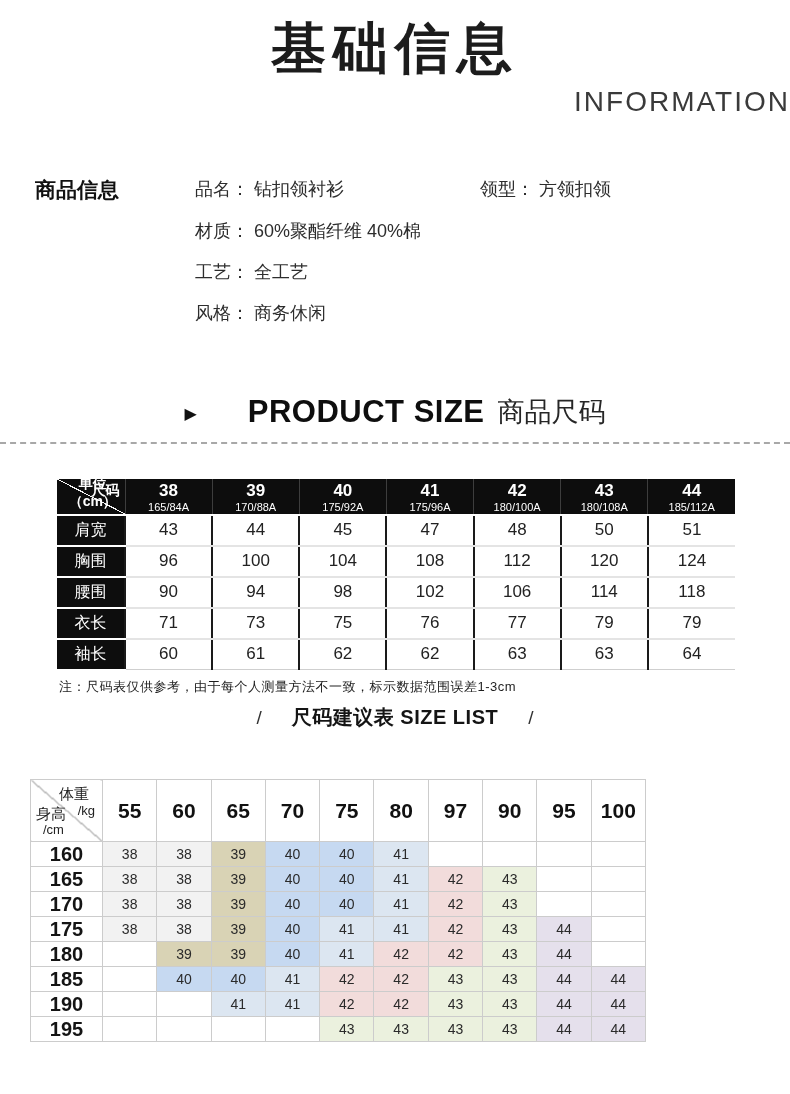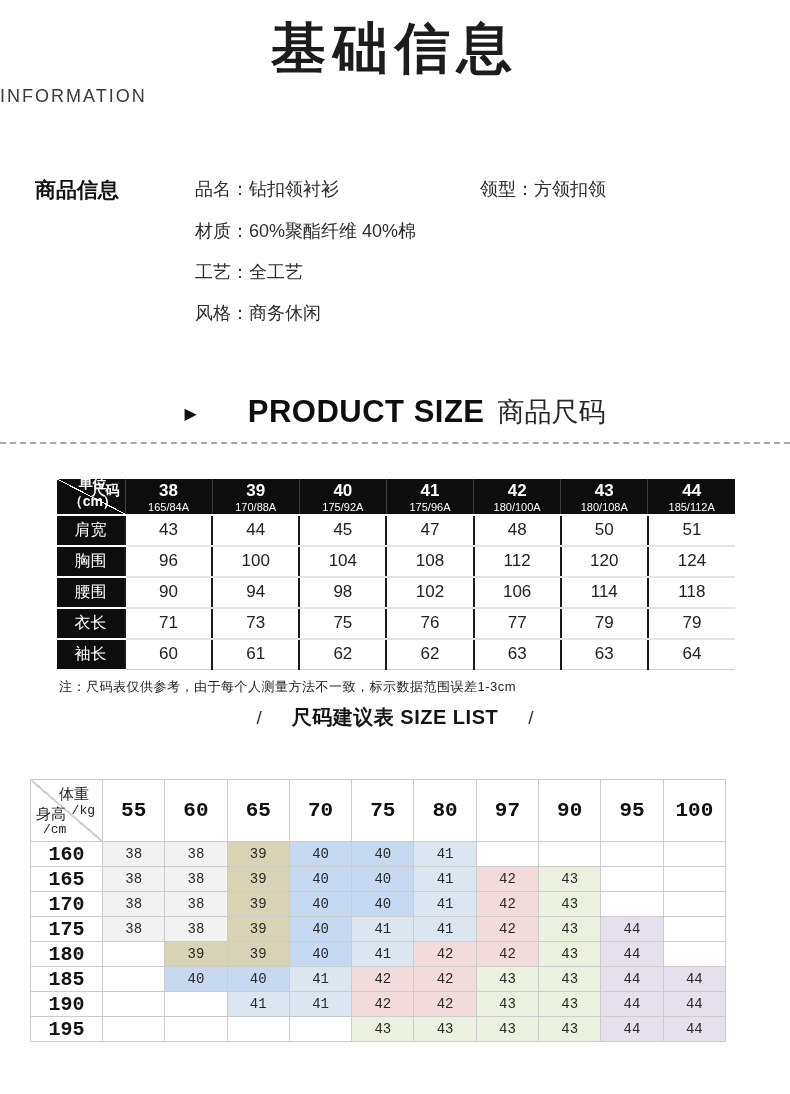--- a/index.html
+++ b/index.html
@@ -3,27 +3,27 @@
 <meta charset="utf-8">
 <style>
   * { margin:0; padding:0; box-sizing:border-box; }
   html,body { background:#fff; }
   body { font-family:"Liberation Sans","DejaVu Sans",sans-serif; color:#1a1a1a; }
   .page { position:relative; width:790px; height:1094px; background:#fff; overflow:hidden; margin:0 auto; }
 
   
   .main-title { position:absolute; top:12px; left:0; width:100%; text-align:center;
     font-size:55px; font-weight:bold; letter-spacing:7px; color:#1c1c1c; }
-  .main-subtitle { position:absolute; top:86px; left:0; width:100%; text-align:left;
-    font-size:18px; letter-spacing:2px; color:#3a3a3a; }
+  .main-subtitle { position:absolute; top:86px; left:0; width:100%; text-align:right;
+    font-size:28px; letter-spacing:2px; color:#3a3a3a; }
 
   
   .section-label { position:absolute; left:35px; top:176px; font-size:21px; font-weight:bold; color:#111; }
   .field { position:absolute; font-size:18px; color:#2d2d2d; white-space:nowrap; }
-  .field .fv { }
+  .field .fv { margin-left:5px; }
   .f0 { left:195px; top:177px; }
   .f1 { left:480px; top:177px; }
   .f2 { left:195px; top:219px; }
   .f3 { left:195px; top:260px; }
   .f4 { left:195px; top:301px; }
 
   
   .ps-heading { position:absolute; top:394px; left:0; width:100%;
     display:flex; justify-content:center; align-items:center; gap:13px; }
   .ps-arrow { font-size:16px; color:#111; margin-top:3px; }
@@ -51,22 +51,22 @@
   .note { position:absolute; left:59px; top:678px; font-size:13px; color:#1e1e1e; letter-spacing:0.5px; }
 
   
   .sl-heading { position:absolute; top:704px; left:0; width:100%;
     display:flex; justify-content:center; align-items:center; gap:30px;
     font-size:20px; color:#141414; }
   .sl-text { font-weight:600; letter-spacing:0.5px; }
   .sl-slash { font-size:19px; color:#333; }
 
   
-  .t2 { position:absolute; left:30px; top:779px; width:696px; border-collapse:collapse; table-layout:fixed;
-    font-family:Liberation Mono, monospace; }
+  .t2 { position:absolute; left:30px; top:779px; width:616px; border-collapse:collapse; table-layout:fixed;
+    font-family:Liberation Sans, sans-serif; }
   .t2 col.labelcol { width:72px; }
   .t2 th,.t2 td { border:1px solid #cccccc; text-align:center; vertical-align:middle; padding:0; background:#fff; }
   .t2 thead th { height:62px; font-size:21px; font-weight:bold; color:#111; }
   .t2 thead th.corner2 { position:relative; font-weight:normal;
     background:linear-gradient(to top right,#fff 49.2%,#bcbcbc 49.2%,#bcbcbc 50.8%,#fff 50.8%); }
   .corner2 .c2-weight { position:absolute; top:5px; right:13px; font-size:15px; color:#222; }
   .corner2 .c2-kg { position:absolute; top:23px; right:7px; font-size:13px; color:#222; }
   .corner2 .c2-height { position:absolute; top:25px; left:5px; font-size:15px; color:#222; }
   .corner2 .c2-cm { position:absolute; bottom:4px; left:12px; font-size:13px; color:#222; }
   .t2 tbody th { height:25px; font-size:20px; font-weight:bold; color:#141414; }

